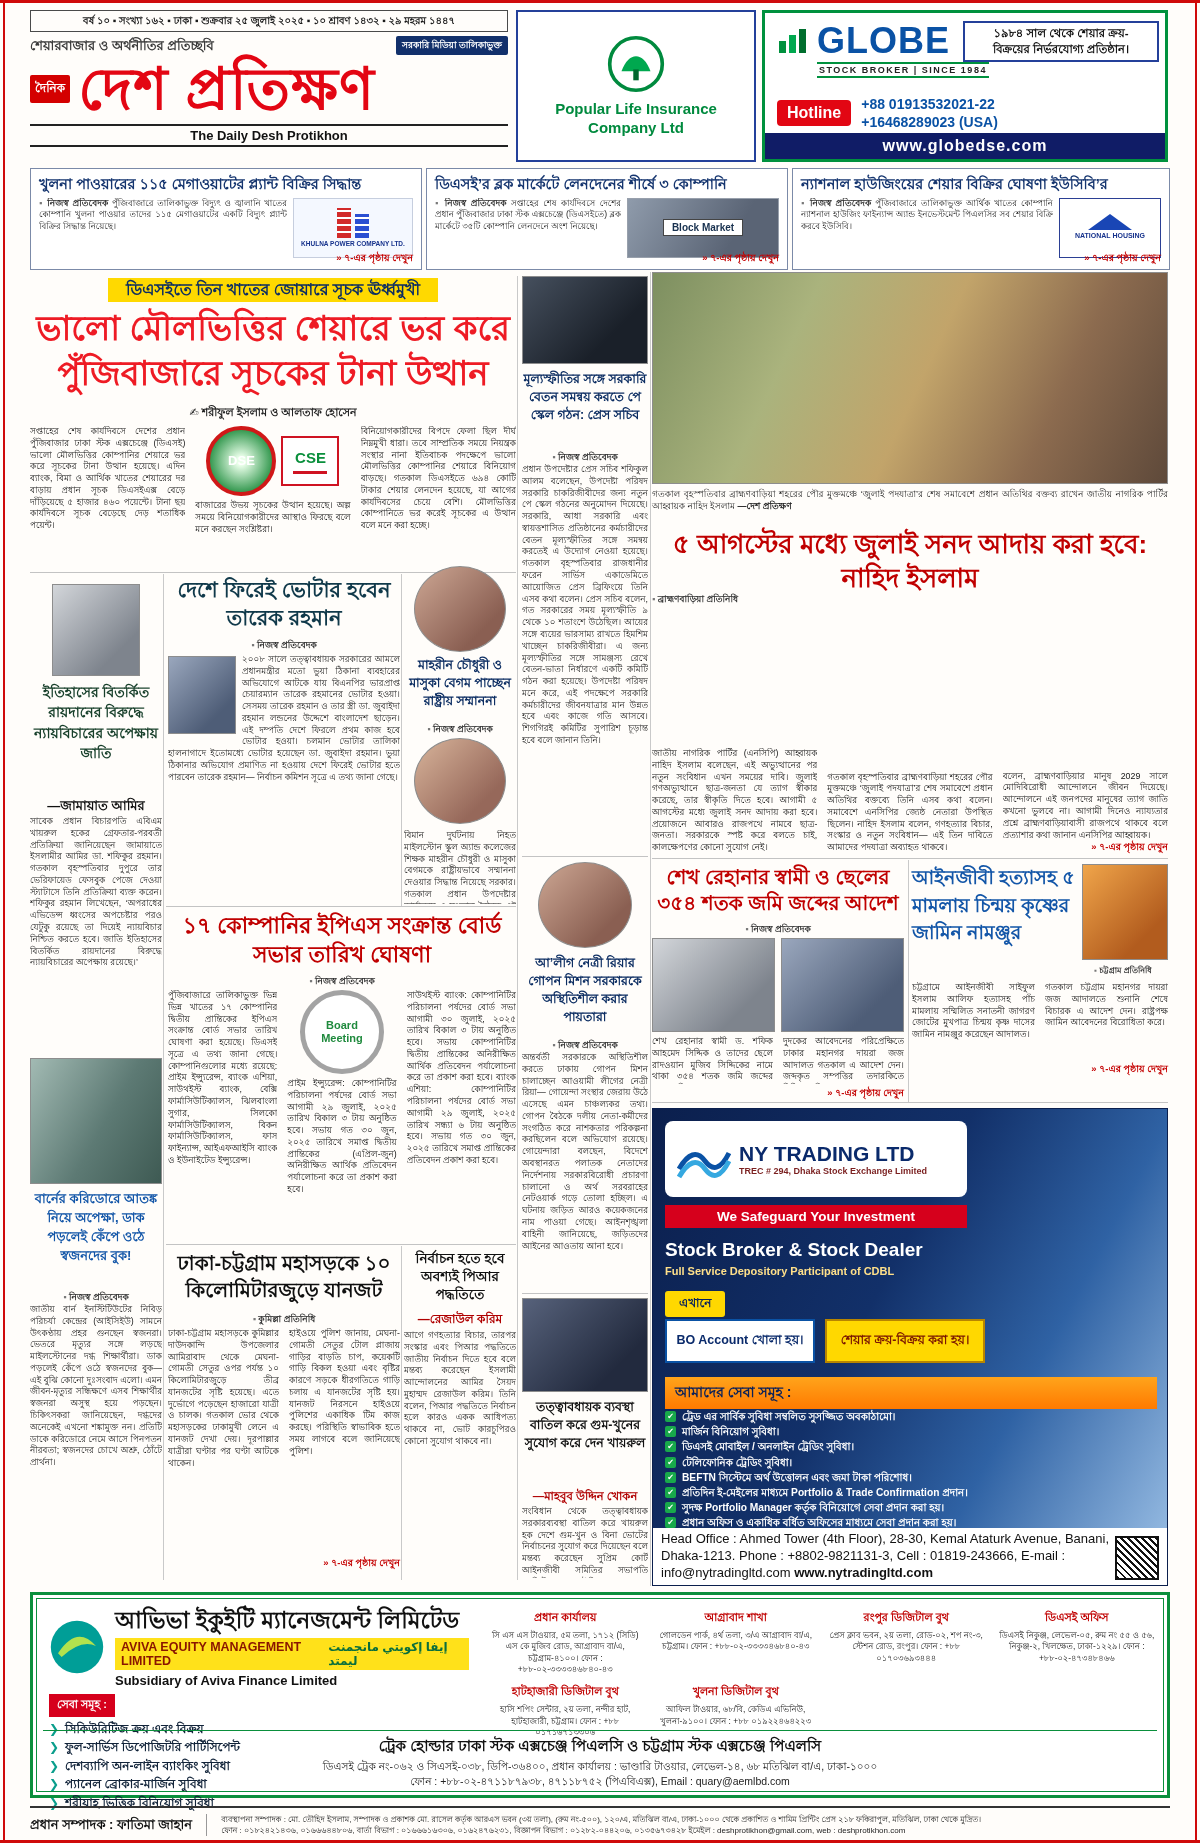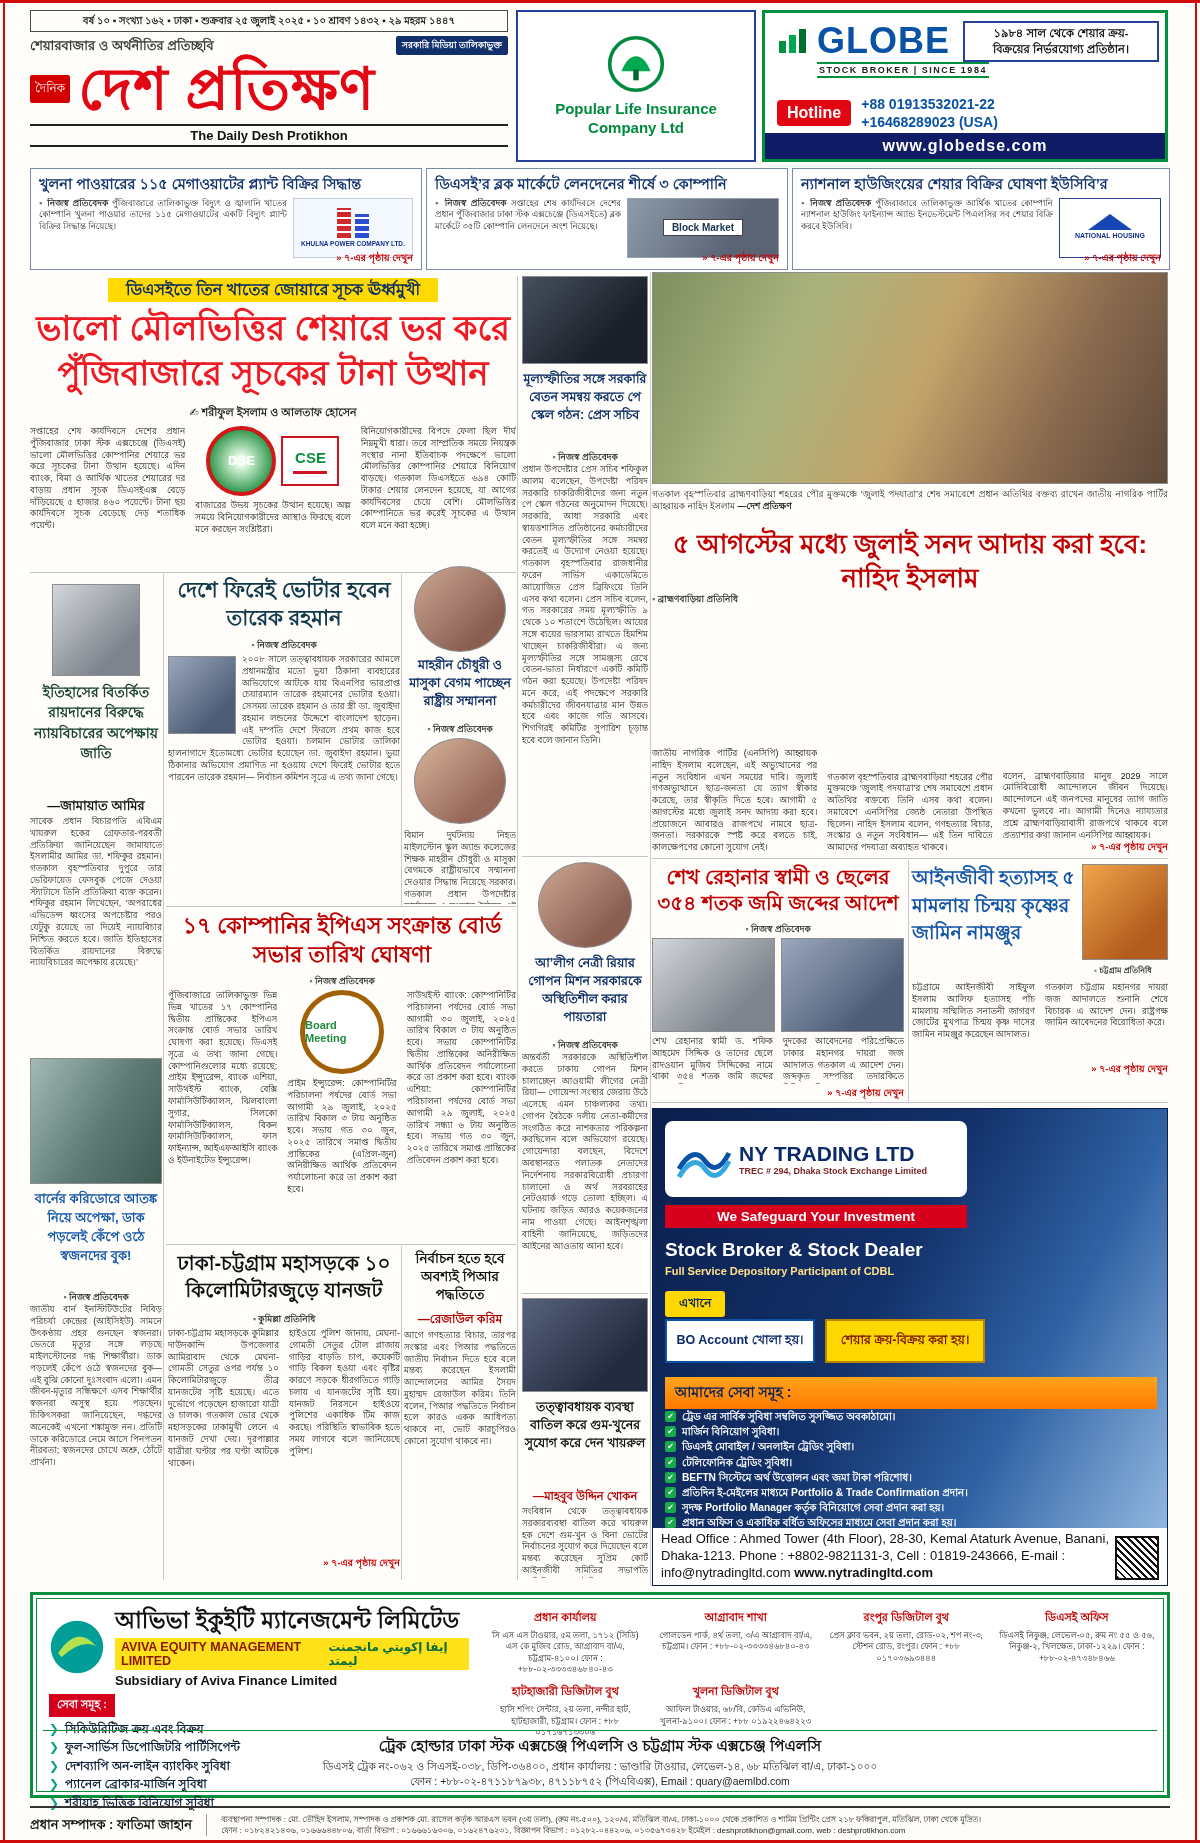--- a/index.html
+++ b/index.html
@@ -25,21 +25,21 @@
   .ph-orange{background:linear-gradient(135deg,#f0a54a,#b25c1e 75%);}
   .ph-icu{background:linear-gradient(120deg,#a2bab3,#5d7a74 55%,#3e5a53);}
   .oval{border-radius:50%;}
   
   .date-strip{border:1px solid #4a4a4a;display:flex;align-items:center;justify-content:center;
               font-size:10px;font-weight:bold;color:#1a1a1a;}
   .mast-top{display:flex;justify-content:space-between;align-items:flex-start;}
   .tagline{font-size:13px;font-weight:bold;color:#3a3a3a;}
   .listed{background:#12306b;color:#fff;font-size:9px;padding:2px 6px;border-radius:2px;font-weight:bold;}
   .title-row{display:flex;align-items:center;gap:8px;margin-top:2px;}
-  .ribbon{background:#d40000;color:#fff;font-size:12px;font-weight:normal;padding:4px 5px;border-radius:2px;}
+  .ribbon{background:#d40000;color:#fff;font-size:12px;font-weight:bold;padding:4px 5px;border-radius:2px;}
   .paper-title{font-size:58px;font-weight:bold;color:#e30613;line-height:1.05;letter-spacing:1px;}
   .mast-sub{border-top:2px solid #222;border-bottom:2px solid #222;text-align:center;
             font-weight:bold;font-size:13px;padding:2px 0;margin-top:4px;color:#111;}
   .pl-box{border:2px solid #24409a;background:#fff;display:flex;flex-direction:column;align-items:center;
           justify-content:center;gap:6px;}
   .pl-name{color:#008a3e;font-weight:bold;font-size:15px;text-align:center;width:205px;line-height:1.3;}
   .gl-box{border:3px solid #00913e;background:#fff;}
   .gl-brand{font-size:36px;font-weight:bold;color:#0a52a5;letter-spacing:1px;line-height:1;}
   .gl-sub{font-size:9px;color:#222;letter-spacing:1.5px;font-weight:bold;border-top:2px solid #00913e;
           border-bottom:2px solid #00913e;padding:1px 2px;text-align:center;margin-top:3px;}
@@ -86,22 +86,22 @@
   .cse i{display:block;width:34px;height:3px;background:#cf1322;margin-top:2px;}
   
   .h-red{font-weight:bold;color:#c00000;text-align:center;line-height:1.3;}
   .h-dark{font-weight:bold;color:#10394a;text-align:center;line-height:1.35;}
   .h-blue{font-weight:bold;color:#1356a8;line-height:1.45;}
   .h-green{font-weight:bold;color:#173f2a;text-align:center;line-height:1.45;}
   .cap-navy{font-size:12.5px;font-weight:bold;color:#0c2d62;line-height:1.45;text-align:center;}
   .attr{font-weight:bold;color:#111;}
   .cap-photo{font-size:9px;line-height:1.35;text-align:justify;color:#222;}
   .credit{font-weight:bold;white-space:nowrap;}
-  .bm{width:74px;height:74px;border-radius:50%;border:5px solid #a16207;background:#fff;display:flex;
-      align-items:center;justify-content:center;color:#1f8a3d;font-weight:bold;
+  .bm{width:74px;height:74px;border-radius:50%;border:5px solid #a3a3a3;background:#fff;display:flex;
+      align-items:center;justify-content:center;text-align:center;color:#1f8a3d;font-weight:bold;
       font-size:11px;line-height:1.2;margin:0 auto 4px auto;}
   
   .ny{background:linear-gradient(118deg,#0b1f4d 0%,#123069 42%,#2f62a4 68%,#9fc3e8 100%);border:1px solid #0b1f4d;}
   .ny-card{position:absolute;left:12px;top:12px;width:302px;height:76px;background:#fff;border-radius:8px;
            display:flex;align-items:center;gap:8px;padding:6px 10px;box-sizing:border-box;}
   .ny-brand{font-size:21px;font-weight:bold;color:#0a2a6b;line-height:1.1;}
   .ny-trec{font-size:9px;color:#7a1f1f;font-weight:bold;}
   .ny-ribbon{position:absolute;left:12px;top:96px;width:302px;background:#d6001c;color:#fff;font-weight:bold;
              font-size:13.5px;text-align:center;padding:4px 0;}
   .ny-role{position:absolute;left:12px;top:130px;color:#fff;font-weight:bold;font-size:19px;}

